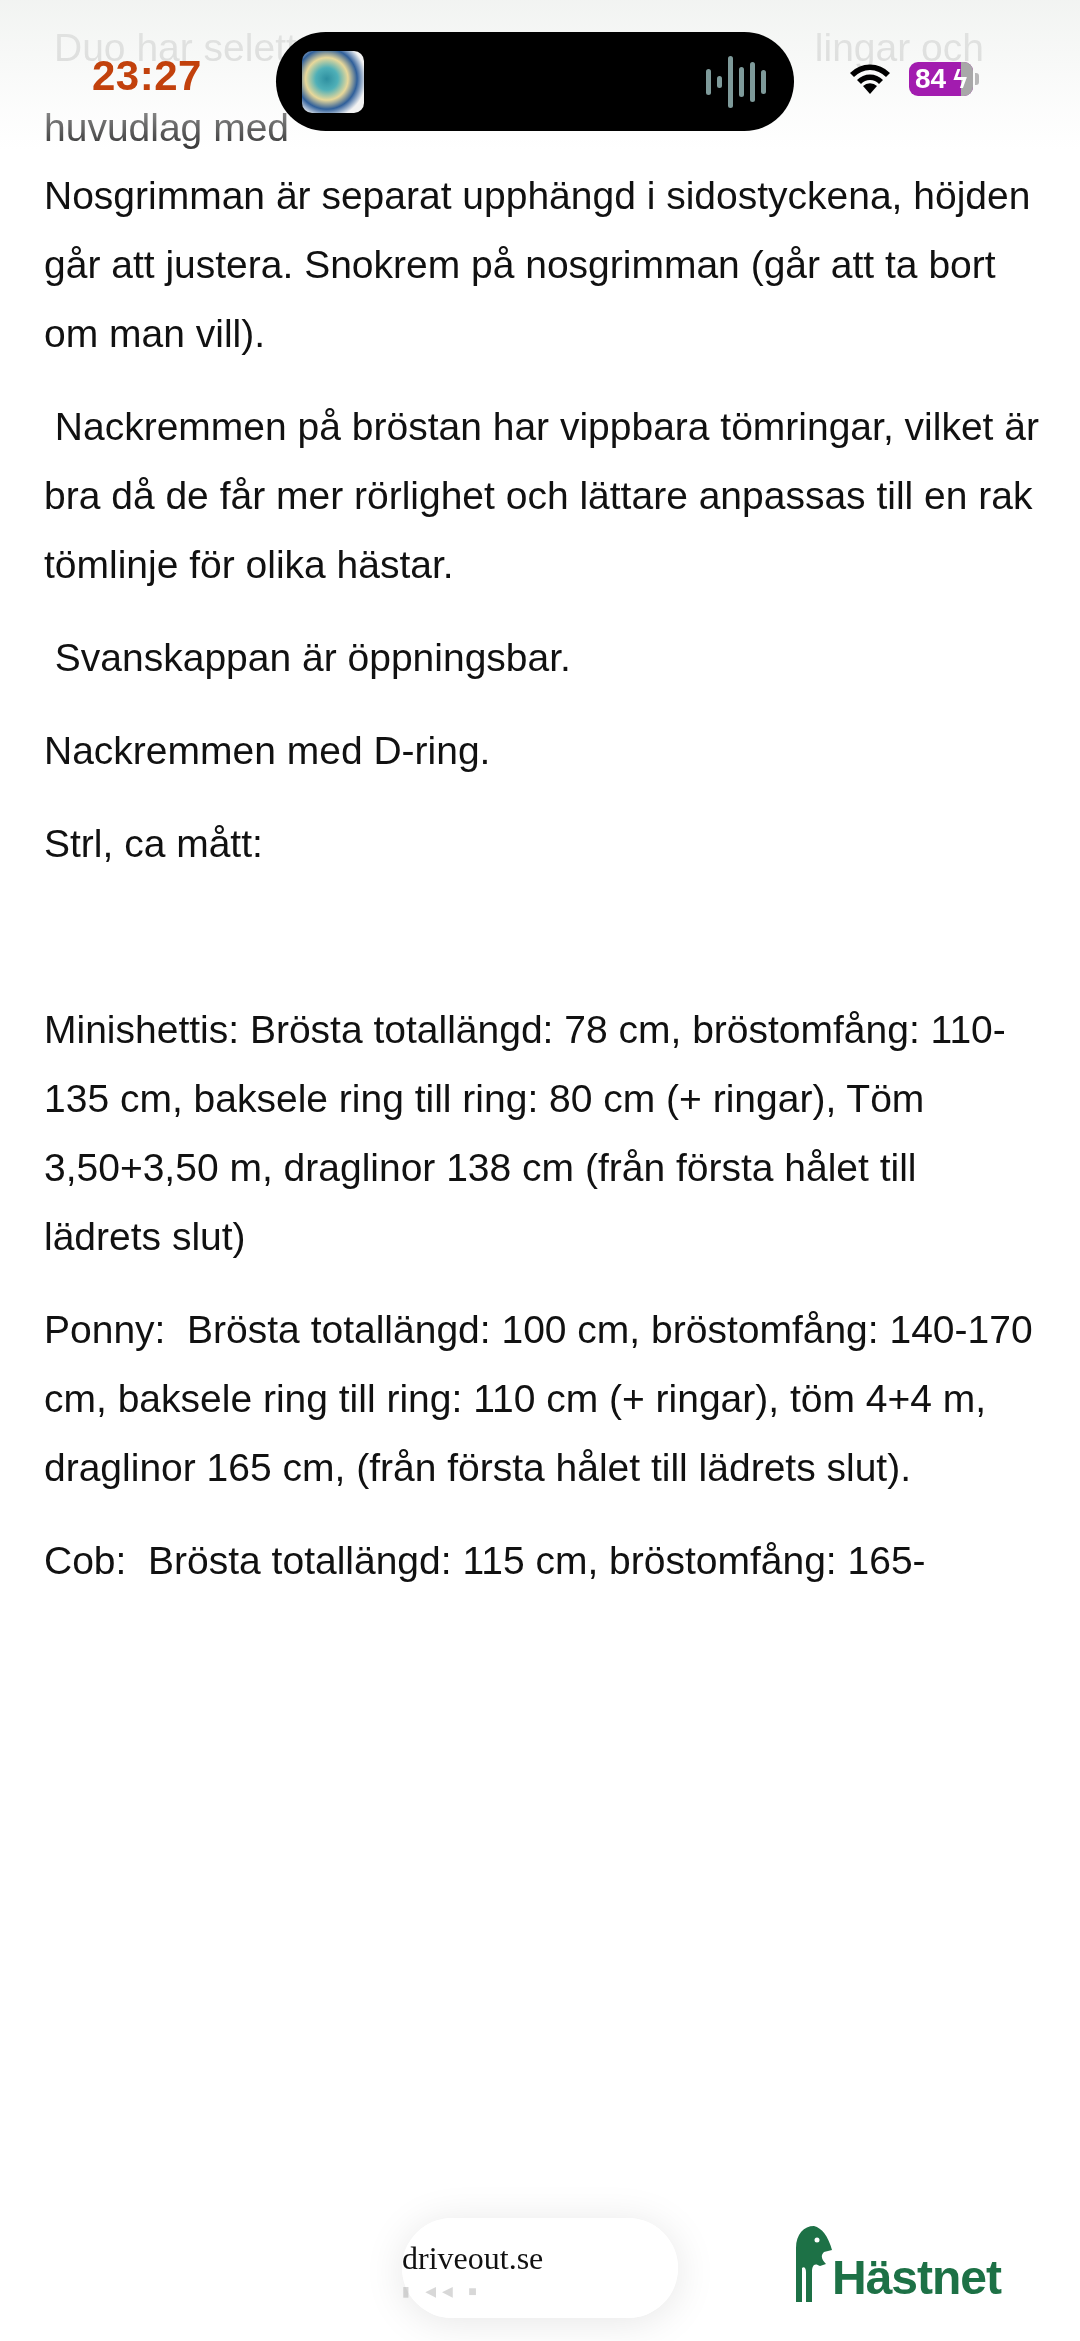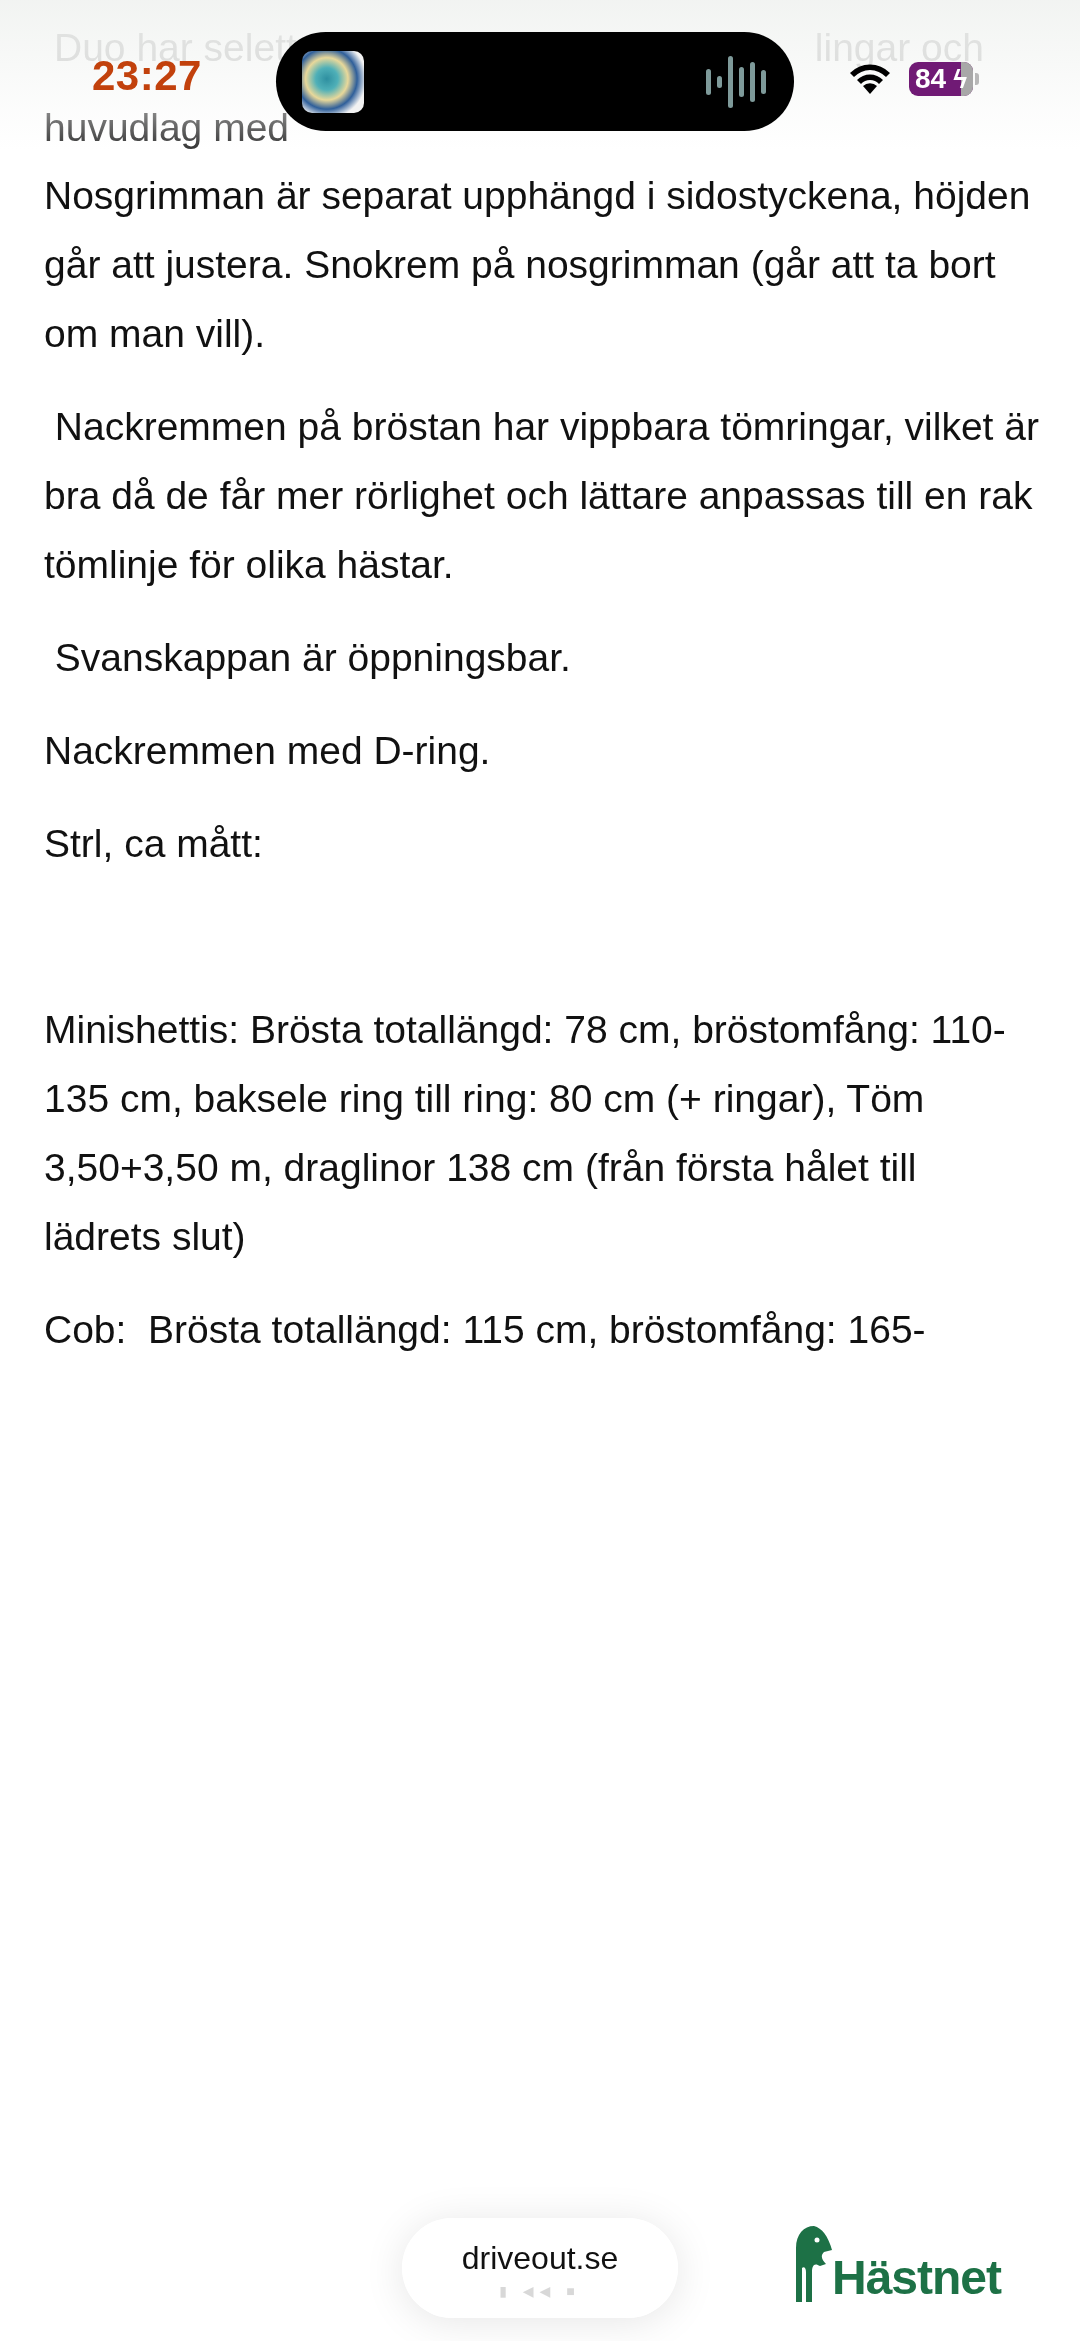--- a/index.html
+++ b/index.html
@@ -36,33 +36,34 @@
     background: radial-gradient(circle at 40% 45%, #2e8fa0 0%, #4fb0b8 22%, #e8d89a 42%, #2f5f9a 60%, #f2f2f2 78%);
   }
   .island-wave {
     position: absolute; right: 28px; top: 24px; height: 52px; width: 60px;
     display: flex; align-items: center; justify-content: space-between;
   }
   .island-wave span { display: block; width: 5px; background: #7e9a9a; border-radius: 3px; }
   .wifi { position: absolute; left: 848px; top: 60px; }
   .battery {
     position: absolute; left: 909px; top: 62px; width: 64px; height: 34px;
-    background: #701a75; border-radius: 9px; color: #fff; font-weight: bold;
+    background: #a21caf; border-radius: 9px; color: #fff; font-weight: bold;
     font-size: 28px; line-height: 34px; padding-left: 6px; box-sizing: border-box;
     overflow: hidden;
   }
   .battery .tail { position: absolute; right: 0; top: 0; width: 12px; height: 34px; background: #a8a8a8; }
   .battery .bolt { position: absolute; right: 6px; top: 0; color: #fff; font-size: 26px; }
   .battery-nub { position: absolute; left: 975px; top: 73px; width: 4px; height: 12px; background: #b8b8b8; border-radius: 0 3px 3px 0; }
   
   .url-pill {
     position: absolute; left: 402px; top: 2218px; width: 276px; height: 100px;
     background: rgba(255,255,255,0.94); border-radius: 50px;
     box-shadow: 0 4px 40px rgba(0,0,0,0.10);
-    text-align: center;
+    text-align: left;
+    font-family: Liberation Serif, serif;
   }
   .url-pill .url-text { display: block; margin-top: 22px; font-size: 32px; color: #111; }
   .url-pill .blur-controls { display: block; margin-top: 6px; height: 14px; opacity: 0.25; font-size: 14px; color: #666; letter-spacing: 6px; }
   .logo {
     position: absolute; left: 790px; top: 2226px; height: 76px; display: flex; align-items: flex-end;
   }
   .logo-text { font-size: 48px; font-weight: bold; color: #1d7146; margin-left: -2px; line-height: 48px; letter-spacing: -1px; }
 </style>
 </head>
 <body>
@@ -76,20 +77,21 @@
   </p>
 
   <div style="position:absolute; top:145px; left:0; width:1030px;">
     <p style="margin-bottom:24px;">Nosgrimman är separat upphängd i sidostyckena, höjden går att justera. Snokrem på nosgrimman (går att ta bort om man vill).</p>
     <p style="margin-bottom:24px;">&nbsp;Nackremmen på bröstan har vippbara tömringar, vilket är bra då de får mer rörlighet och lättare anpassas till en rak tömlinje för olika hästar.</p>
     <p style="margin-bottom:24px;">&nbsp;Svanskappan är öppningsbar.</p>
     <p style="margin-bottom:24px;">Nackremmen med D-ring.</p>
     <p style="margin-bottom:24px;">Strl, ca mått:</p>
     <p style="height:69px; margin-bottom:24px;"></p>
     <p style="margin-bottom:24px;">Minishettis: Brösta totallängd: 78 cm, bröstomfång: 110-135 cm, baksele ring till ring: 80 cm (+ ringar), Töm 3,50+3,50 m, draglinor 138 cm (från första hålet till lädrets slut)</p>
+    <p style="margin-bottom:24px;">Ponny:&nbsp; Brösta totallängd: 100 cm, bröstomfång: 140-170 cm, baksele ring till ring: 110 cm (+ ringar), töm 4+4 m, draglinor 165 cm, (från första hålet till lädrets slut).</p>
     <p style="white-space:nowrap;">Cob:&nbsp; Brösta totallängd: 115 cm, bröstomfång: 165-</p>
   </div>
 </div>
 
 <div class="top-fade"></div>
 
 <div class="time">23:27</div>
 
 <div class="island">
   <div class="island-art"></div>

